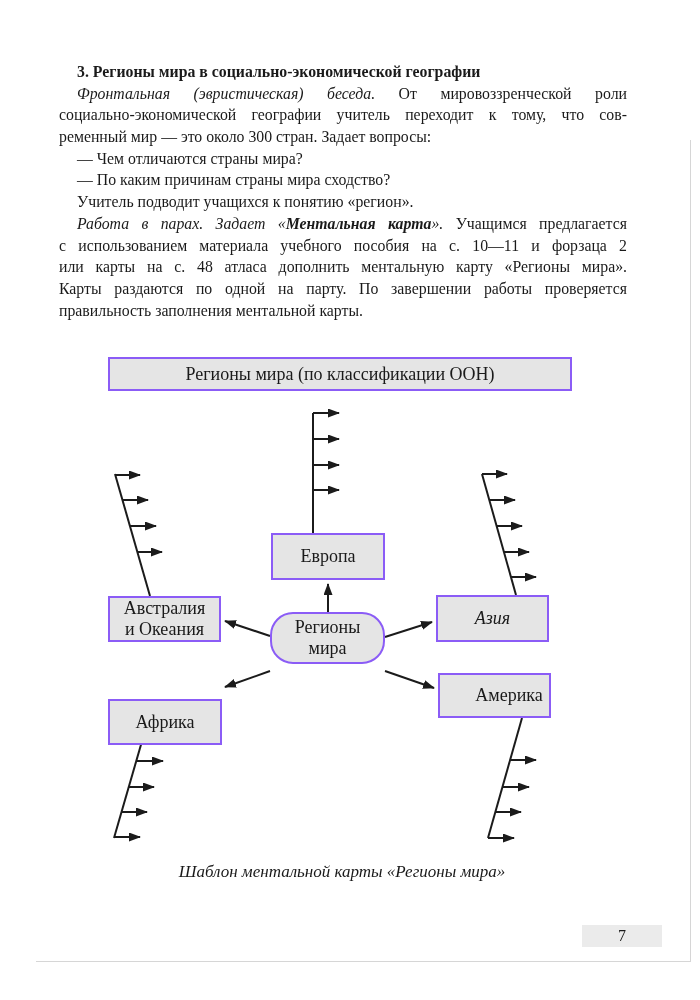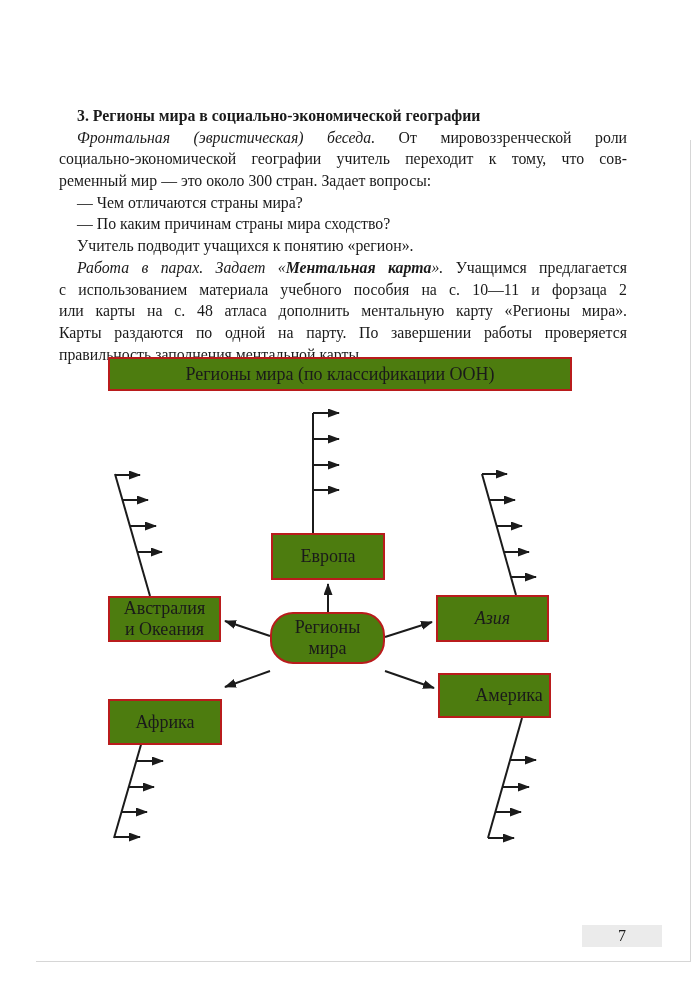--- a/index.html
+++ b/index.html
@@ -2,32 +2,32 @@
 <html><head>
 <meta charset="utf-8">
 <style>
   html,body{margin:0;padding:0;background:#fff;}
   .page{
     position:relative;width:700px;height:1000px;background:#ffffff;
     font-family:"Liberation Serif",serif;color:#1a1a1a;overflow:hidden;
   }
   .text-block{
     position:absolute;left:59px;top:61px;width:568px;
-    font-size:15.8px;line-height:21.7px;margin-top:44px;
+    font-size:15.8px;line-height:21.7px;
   }
   .line{height:21.7px;}
   .just{text-align:justify;text-align-last:justify;}
   .indent{text-indent:18px;}
   .heading{font-weight:bold;}
   .it{font-style:italic;}
   .bi{font-style:italic;font-weight:bold;}
   .connectors{position:absolute;left:0;top:0;}
   .box{
-    position:absolute;box-sizing:border-box;background:#4d7c0f;
-    border:2px solid #b91c1c;display:flex;align-items:center;justify-content:center;
+    position:absolute;box-sizing:border-box;background:#e5e5e5;
+    border:2px solid #8b5cf6;display:flex;align-items:center;justify-content:center;
     text-align:center;font-size:18px;line-height:21px;
   }
   .box .stack span{display:block;}
   .caption{
     position:absolute;left:0;top:862px;width:684px;text-align:center;
     font-size:17px;font-style:italic;
   }
   .page-num{
     position:absolute;left:582px;top:925px;width:80px;height:22px;
     background:#ebebeb;display:flex;align-items:center;justify-content:center;
@@ -151,19 +151,20 @@
   </div>
 
   <div class="box" style="left:108px;top:699px;width:114px;height:46px;">
     <span>Африка</span>
   </div>
 
   <div class="box" style="left:438px;top:673px;width:113px;height:45px;padding-left:29px;">
     <span>Америка</span>
   </div>
 
+  <div class="caption">Шаблон ментальной карты «Регионы мира»</div>
 
   <div class="page-num">7</div>
 
   <div class="edge-r"></div>
   <div class="edge-b"></div>
 
 </div>
 
 </body></html>

